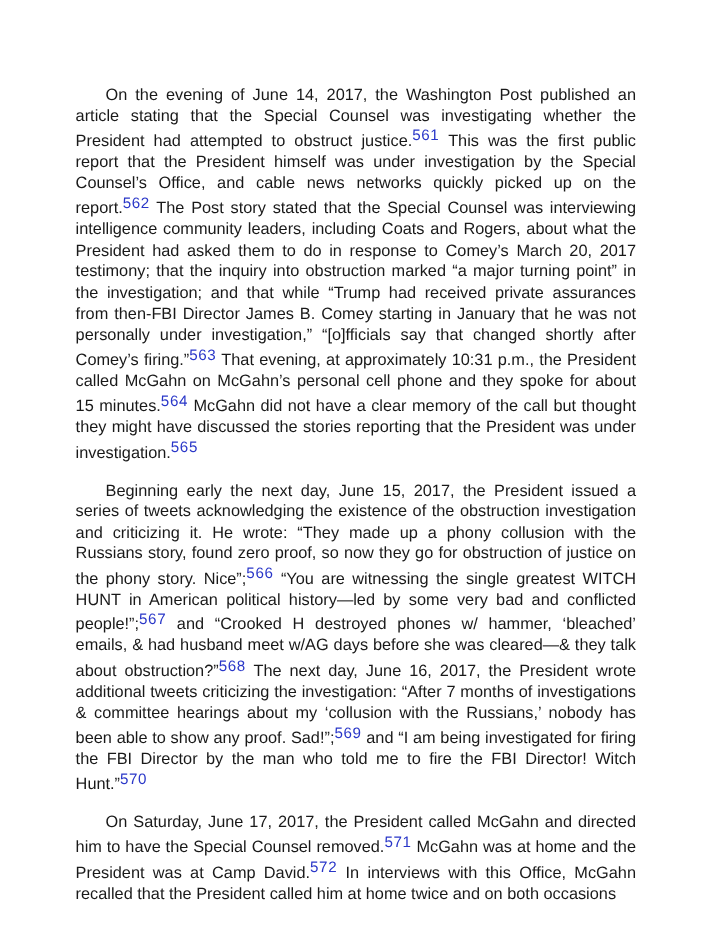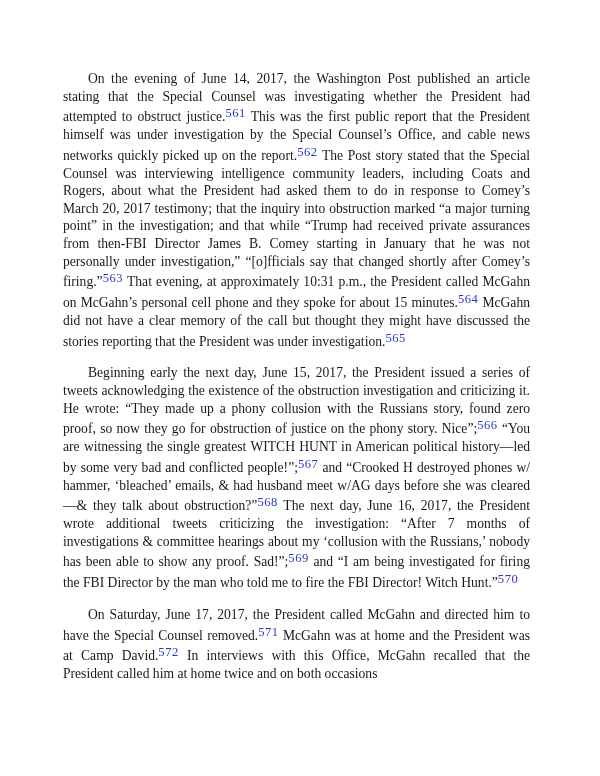--- a/index.html
+++ b/index.html
@@ -7,21 +7,21 @@
     padding: 0;
     background: #ffffff;
   }
   .page {
     position: relative;
     width: 600px;
     height: 776px;
     box-sizing: border-box;
     background: var(--page-bg, #ffffff);
     padding: 70px 70px 0 63px;
-    font-family: Liberation Serif, serif;
+    font-family: Liberation Sans, sans-serif;
     font-size: 13.6px;
     color: var(--text-color, #191919);
     overflow: hidden;
   }
   p.para {
     margin: 0 0 14px 0;
     text-indent: 25px;
     line-height: 17.6px;
     text-align: justify;
   }

